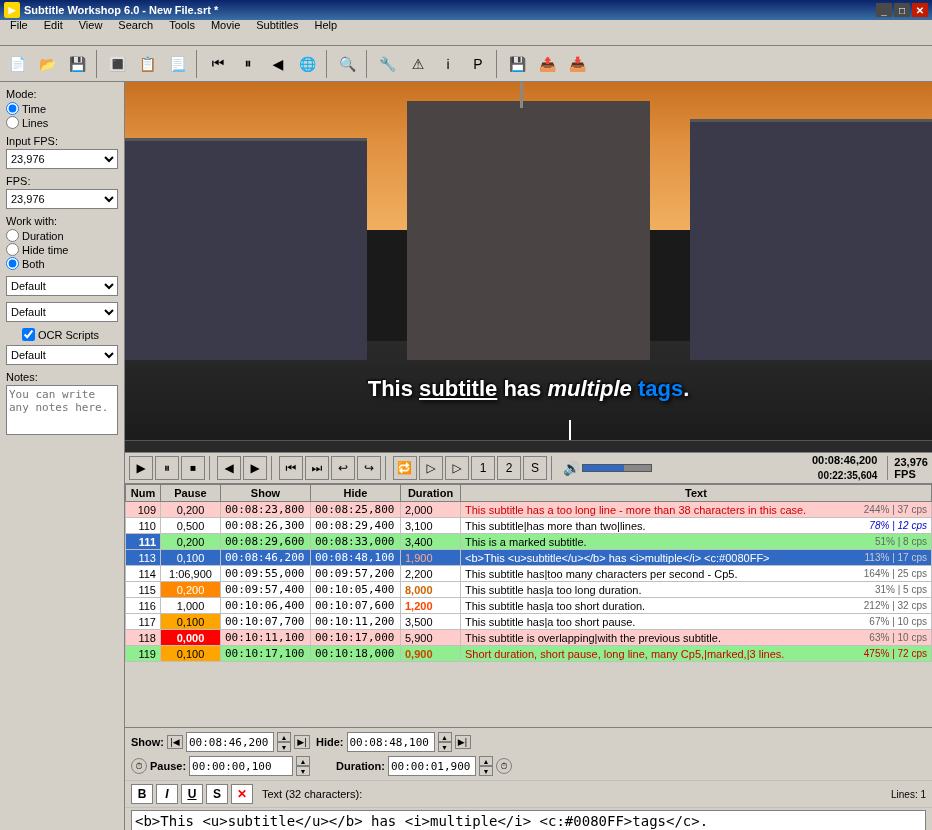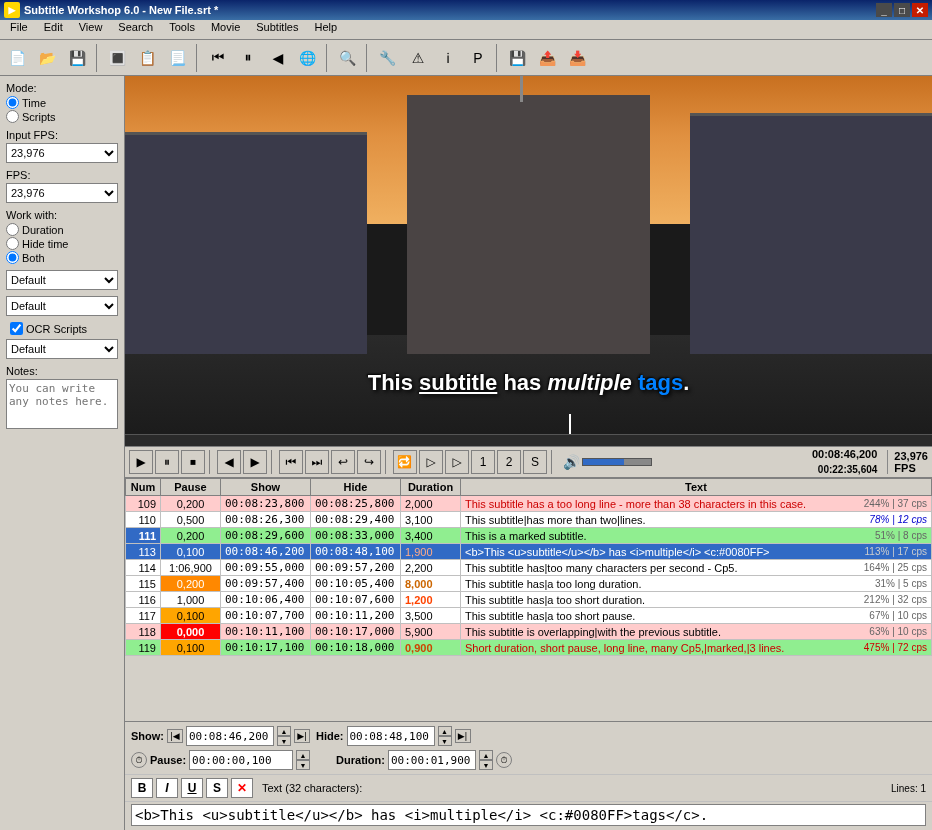--- a/index.html
+++ b/index.html
@@ -9,39 +9,39 @@
     #title-bar { background: linear-gradient(to bottom, #0a246a, #3a6ea5); color: white; height: 20px; display: flex; align-items: center; padding: 0 4px; font-size: 11px; font-weight: bold; user-select: none; }
     #title-bar .title-icon { width: 16px; height: 16px; margin-right: 4px; background: #ffd700; border-radius: 2px; font-size: 9px; display: flex; align-items: center; justify-content: center; }
     #title-bar .title-text { flex: 1; }
     #title-bar .win-buttons { display: flex; gap: 2px; }
     #title-bar .win-btn { width: 16px; height: 14px; display: flex; align-items: center; justify-content: center; font-size: 10px; cursor: pointer; color: white; }
     #title-bar .win-btn.close { background: #c41c00; color: white; font-weight: bold; }
     #title-bar .win-btn.min { background: #4a4a4a; }
     #title-bar .win-btn.max { background: #4a4a4a; }
 
     
-    #menu-bar { background: #d4d0c8; height: 20px; display: flex; align-items: flex-end; padding: 4px 2px; border-bottom: 1px solid #808080; }
+    #menu-bar { background: #d4d0c8; height: 26px; display: flex; align-items: flex-end; padding: 12px 2px; border-bottom: 1px solid #808080; }
     .menu-item { padding: 2px 8px; cursor: pointer; font-size: 11px; }
 
     
     #toolbar { background: #d4d0c8; height: 36px; display: flex; align-items: center; padding: 2px 4px; border-bottom: 1px solid #808080; gap: 2px; }
     .tb-btn { width: 28px; height: 28px; background: #d4d0c8; border: 1px solid transparent; display: flex; align-items: center; justify-content: center; cursor: pointer; font-size: 14px; }
     .tb-separator { width: 4px; height: 28px; border-left: 1px solid #808080; margin: 0 2px; }
 
     
     #main-layout { display: flex; height: calc(830px - 76px); }
 
     
     #left-panel { width: 125px; background: #d4d0c8; border-right: 1px solid #808080; padding: 6px; flex-shrink: 0; overflow-y: auto; }
     .panel-label { font-size: 11px; margin-bottom: 2px; }
     .radio-item { display: flex; align-items: center; gap: 3px; margin-bottom: 1px; font-size: 11px; }
     .radio-item input { margin: 0; }
     .panel-section { margin-bottom: 6px; }
     .panel-dropdown { width: 100%; height: 20px; font-size: 11px; background: white; border: 1px solid #808080; }
-    .panel-checkbox { display: flex; align-items: center; gap: 3px; font-size: 11px; margin: 4px 4px; }
+    .panel-checkbox { display: flex; align-items: center; gap: 3px; font-size: 11px; margin: 4px 16px; }
     .notes-area { background: white; border: 1px solid #808080; width: 100%; height: 50px; font-size: 11px; padding: 2px; resize: none; }
 
     
     #right-content { flex: 1; display: flex; flex-direction: column; overflow: hidden; }
 
     
     #video-area { height: 370px; background: #1a1a1a; position: relative; flex-shrink: 0; overflow: hidden; }
     
     
     #subtitle-overlay { position: absolute; bottom: 50px; left: 0; right: 0; text-align: center; font-size: 22px; font-weight: bold; color: white; text-shadow: 2px 2px 4px #000, -1px -1px 2px #000; }
@@ -138,21 +138,21 @@
 
   <div id="left-panel">
     <div class="panel-section">
       <div class="panel-label">Mode:</div>
       <div class="radio-item">
         <input type="radio" name="mode" checked="" style="">
         <label>Time</label>
       </div>
       <div class="radio-item">
         <input type="radio" name="mode" style="">
-        <label>Scripts</label>
+        <label>Lines</label>
       </div>
     </div>
 
     <div class="panel-section">
       <div class="panel-label">Input FPS:</div>
       <select class="panel-dropdown">
         <option>23,976</option>
         <option>25</option>
         <option>29,97</option>
       </select>

